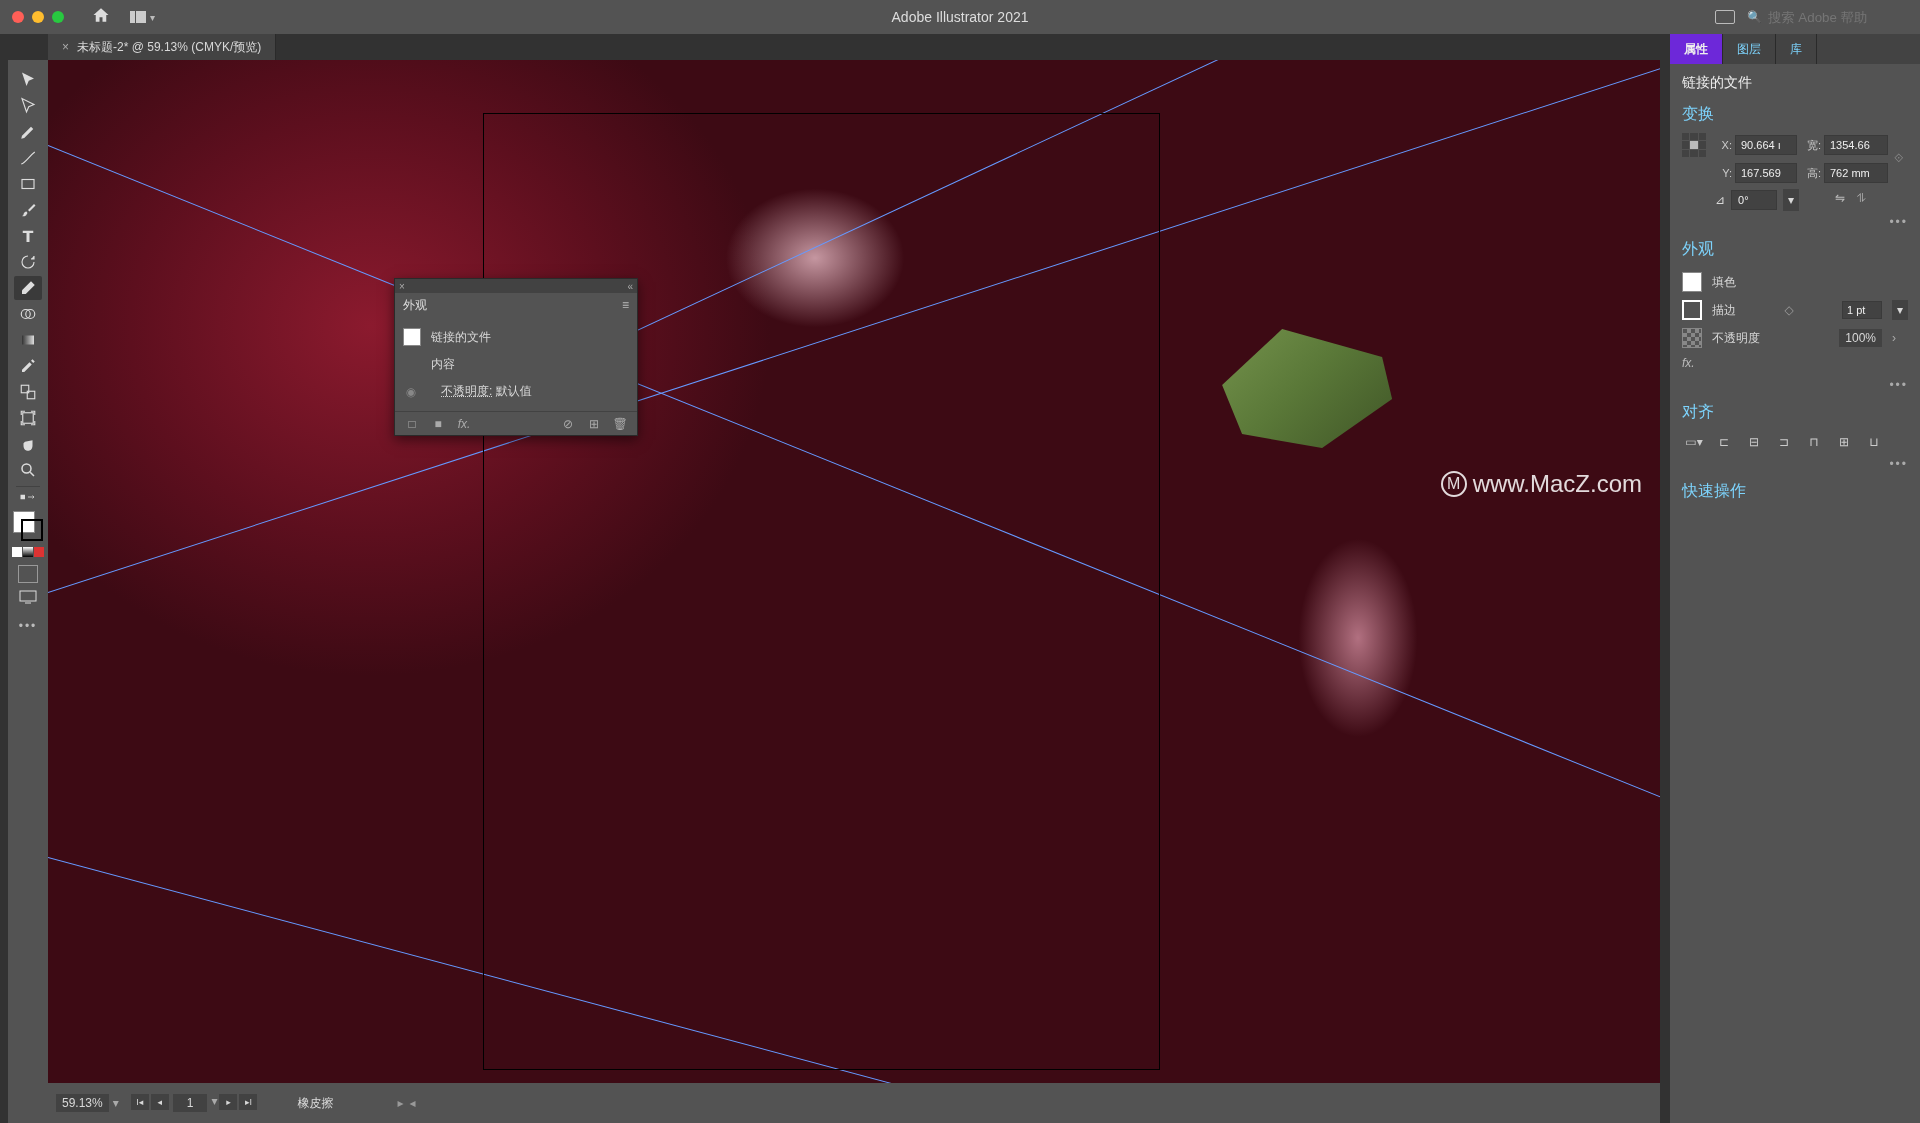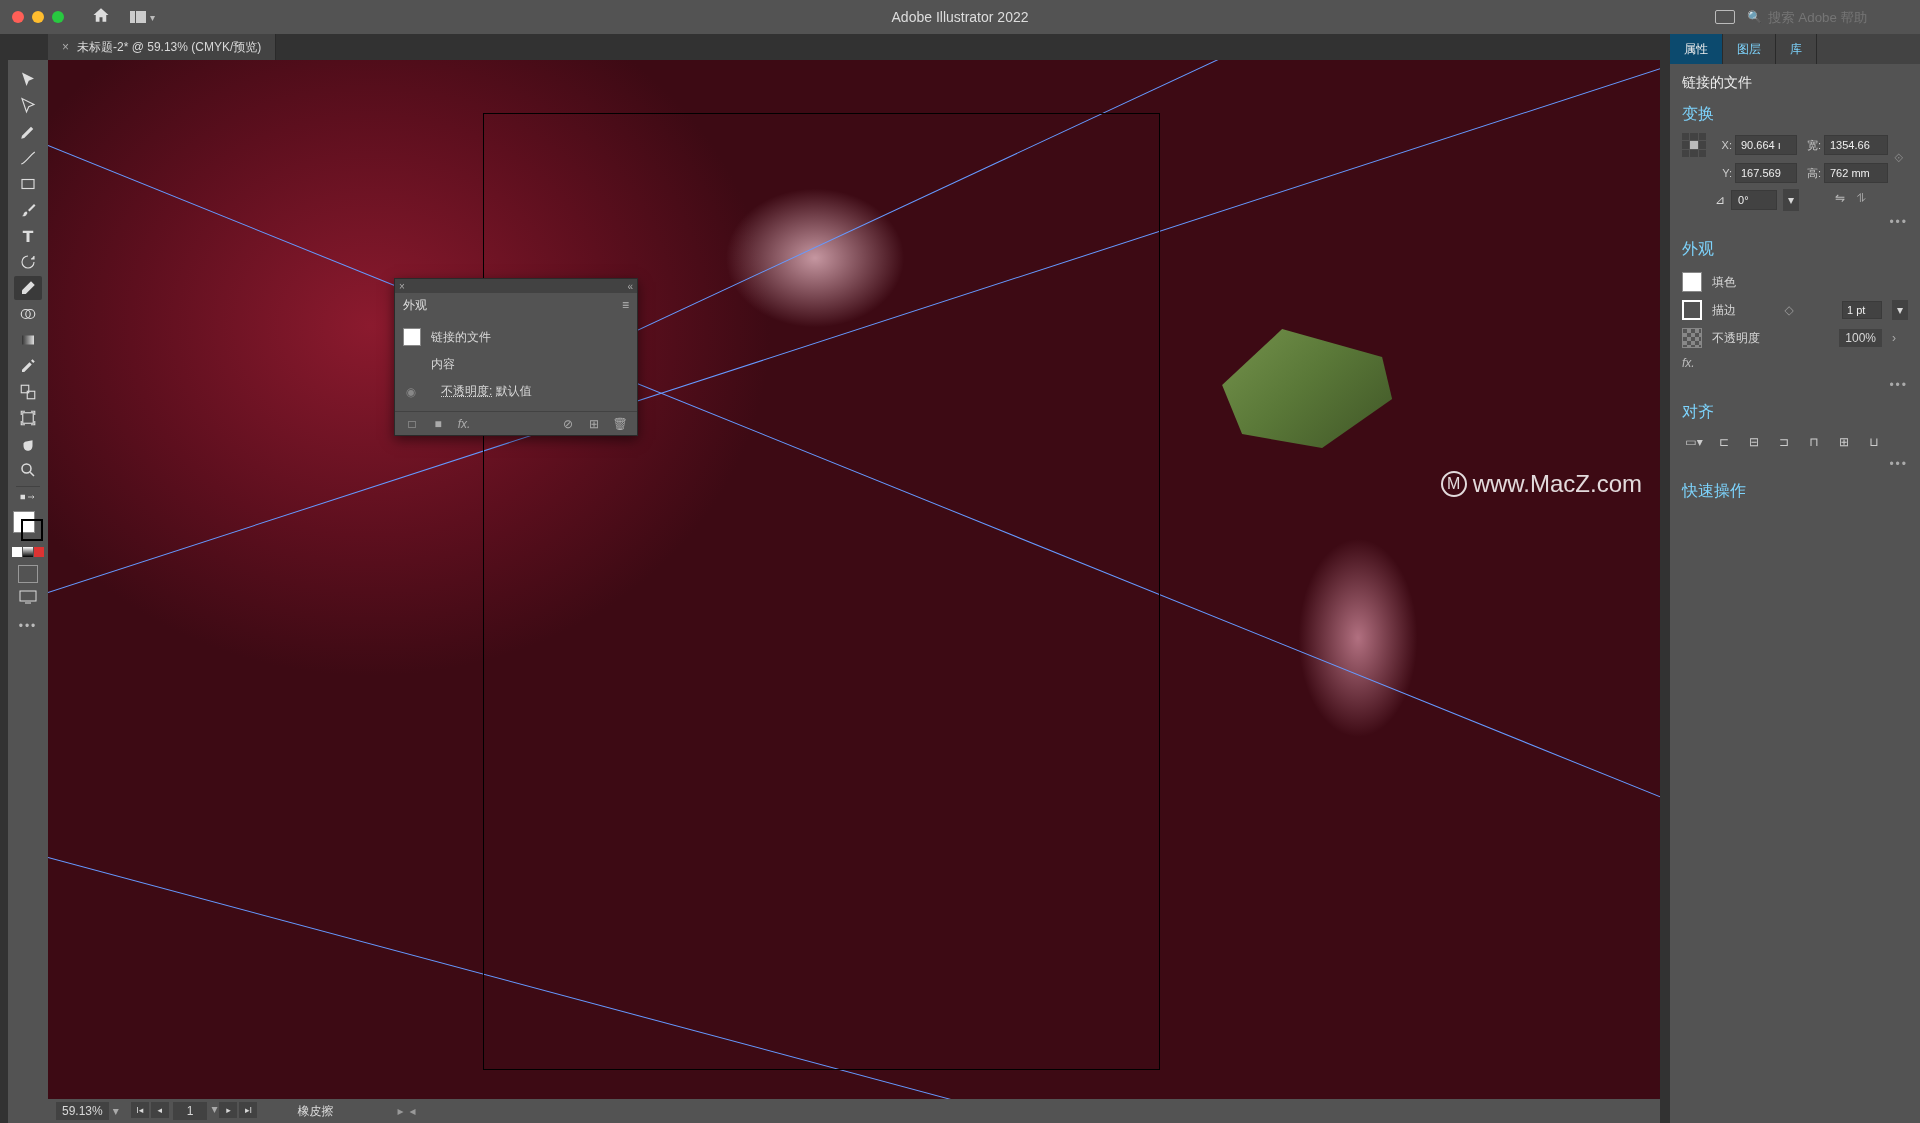--- a/index.html
+++ b/index.html
@@ -62,34 +62,34 @@
 .fp-tab { font-size: 12px; color: #ddd; }
 .fp-menu { color: #bbb; cursor: pointer; }
 .fp-body { padding: 6px 8px; }
 .fp-row { display: flex; align-items: center; padding: 5px 0; gap: 10px; }
 .fp-thumb { width: 18px; height: 18px; background: #fff; border: 1px solid #888; }
 .fp-eye { width: 16px; height: 16px; display: flex; align-items: center; justify-content: center; color: #888; }
 .fp-footer { height: 24px; border-top: 1px solid #424242; display: flex; align-items: center; padding: 0 8px; gap: 8px; }
 .fp-icon { width: 18px; height: 18px; color: #aaa; cursor: pointer; display: flex; align-items: center; justify-content: center; }
 .fp-footer .spacer { flex: 1; }
 
-.statusbar { height: 24px; background: #535353; display: flex; align-items: center; padding: 0 8px; position: absolute; bottom: 0; left: 0; right: 0; gap: 4px; }
+.statusbar { height: 40px; background: #535353; display: flex; align-items: center; padding: 0 8px; position: absolute; bottom: 0; left: 0; right: 0; gap: 4px; }
 .status-zoom { background: #424242; padding: 2px 6px; }
 .status-dd { color: #aaa; }
 .status-nav { display: flex; gap: 2px; margin-left: 8px; }
 .nav-btn { width: 18px; height: 16px; background: #424242; display: flex; align-items: center; justify-content: center; cursor: pointer; font-size: 9px; }
 .artboard-num { background: #424242; padding: 2px 14px; margin: 0 2px; }
 .status-tool { margin-left: 36px; color: #ddd; }
 .status-arrows { margin-left: 60px; display: flex; gap: 6px; color: #999; }
 
 .right-strip { width: 10px; background: #323232; }
 .right-panel { width: 250px; background: #535353; display: flex; flex-direction: column; margin-top: 0; }
 .rp-tabs { height: 30px; background: #434343; display: flex; align-items: stretch; }
 .rp-tab { padding: 0 14px; display: flex; align-items: center; cursor: pointer; color: #7dd3fc; border-right: 1px solid #2a2a2a; }
-.rp-tab.active { background: #0c4a6e; color: #eee; }
+.rp-tab.active { background: #6d28d9; color: #eee; font-weight: bold; }
 .rp-content { flex: 1; padding: 10px 12px; overflow-y: auto; }
 .rp-title { font-size: 14px; color: #eee; margin-bottom: 12px; }
 .rp-section-label { font-size: 16px; color: #7dd3fc; margin-bottom: 8px; }
 .transform-grid { display: grid; grid-template-columns: 26px 1fr 1fr 22px; gap: 6px; align-items: center; }
 .ref-point { width: 24px; height: 24px; display: grid; grid-template-columns: repeat(3,1fr); grid-template-rows: repeat(3,1fr); gap: 1px; }
 .ref-point div { background: #424242; }
 .ref-point div.sel { background: #bbb; }
 .t-field { display: flex; align-items: center; gap: 3px; }
 .t-label { color: #ccc; font-size: 11px; width: 18px; text-align: right; }
 .t-input { background: #424242; border: 1px solid #3a3a3a; color: #eee; padding: 3px 5px; width: 62px; font-size: 11px; }
@@ -131,21 +131,21 @@
         <path d="M12 3l10 9h-3v9h-5v-6h-4v6H5v-9H2z"></path>
       </svg>
   </div>
   <div class="arrange-icon">
     <svg width="16" height="12" viewBox="0 0 16 12">
         <rect x="0" y="0" width="5" height="12" fill="#ccc"></rect>
         <rect x="6" y="0" width="10" height="12" fill="#ccc"></rect>
       </svg>
     <span style="font-size:10px;color:#bbb">▾</span>
   </div>
-  <div class="app-title">Adobe Illustrator 2022</div>
+  <div class="app-title">Adobe Illustrator 2021</div>
   <div class="titlebar-right">
     <div class="workspace-icon"></div>
     <div class="search-box">
       <span>🔍</span>
       <input placeholder="搜索 Adobe 帮助" style="">
     </div>
   </div>
 </div>
 
 <div class="app-body">

